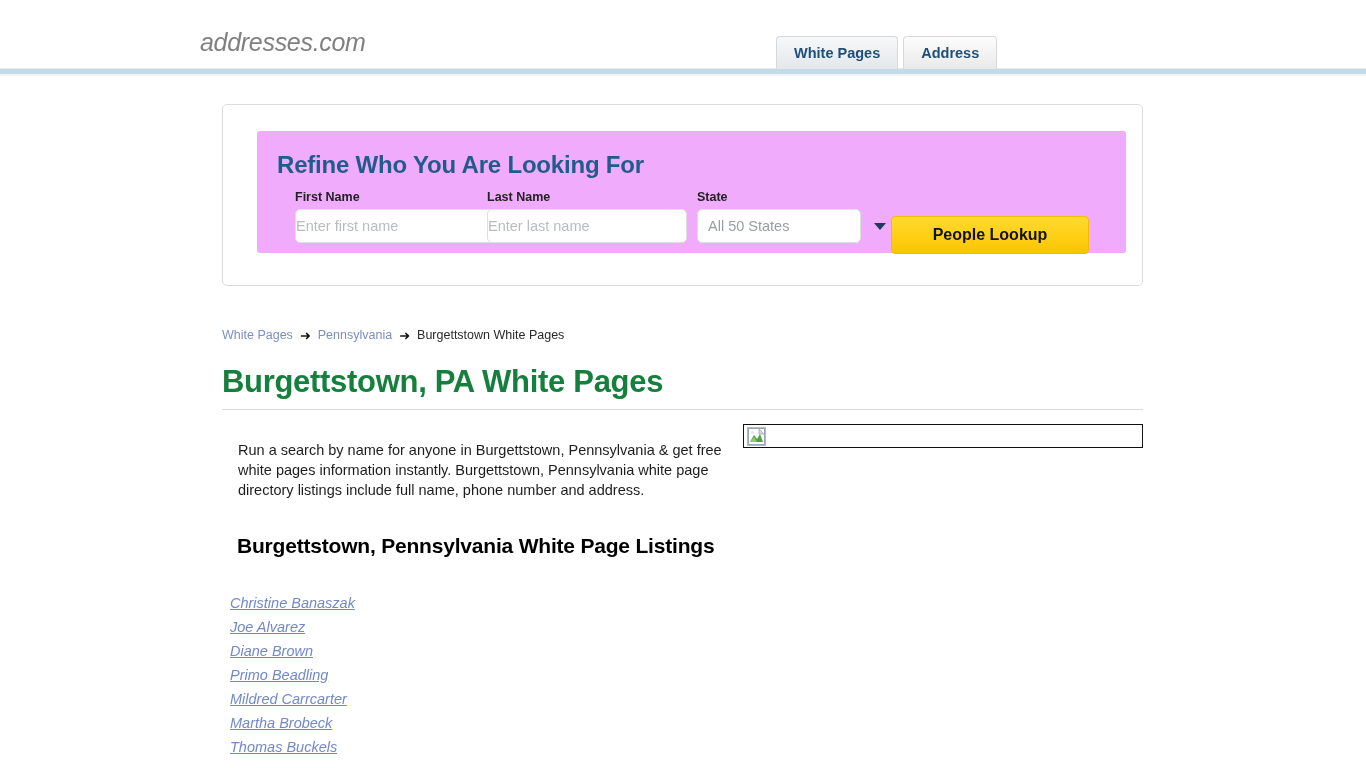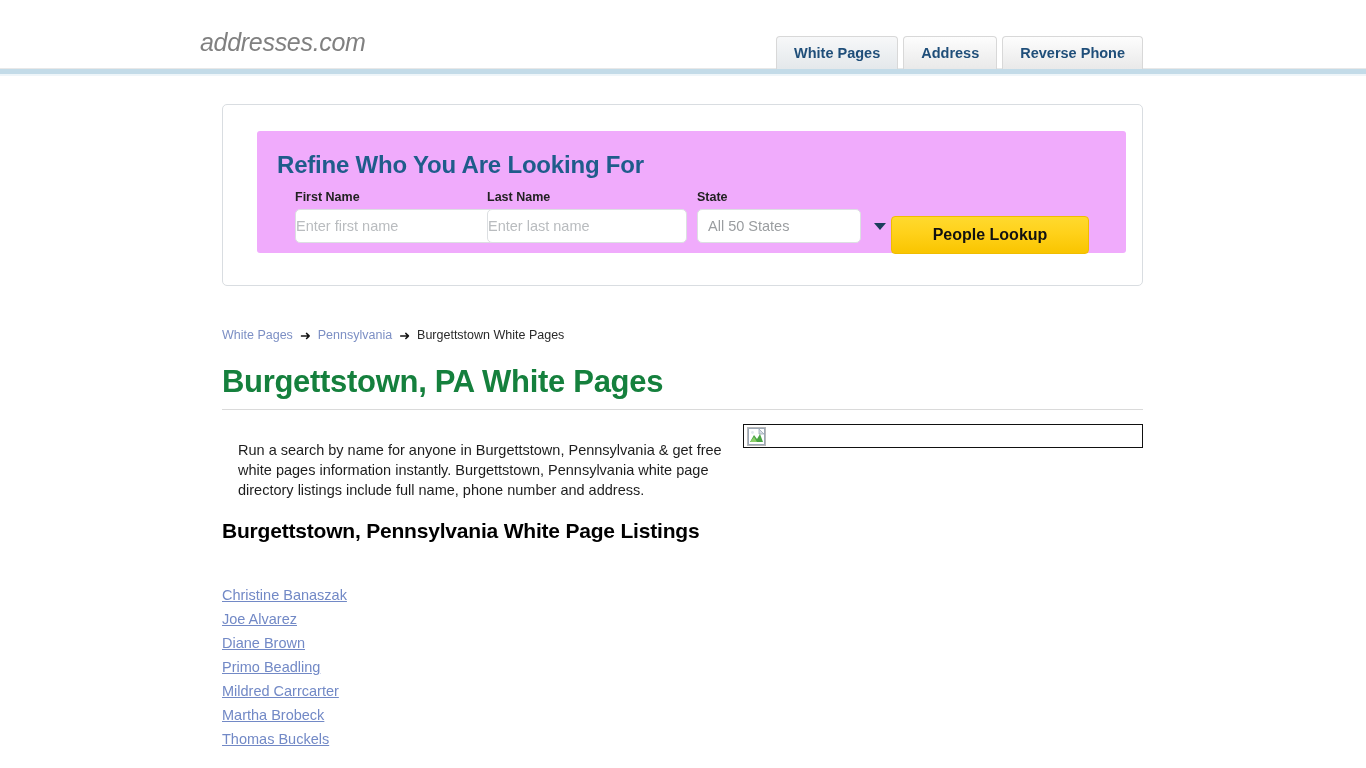--- a/index.html
+++ b/index.html
@@ -214,34 +214,35 @@
     border: 1px solid #b8b8b8;
     background: #fafafa;
     overflow: hidden;
   }
 
   
   .listings-heading {
     position: absolute;
     left: 222px; top: 520px;
     width: 520px;
-    margin: 0;
+    margin: 15px;
     font-size: 21px;
     font-weight: bold;
     color: #000000;
     line-height: 21px;
     letter-spacing: -0.2px;
   }
   .listings {
     position: absolute;
     left: 222px; top: 586px;
     width: 400px;
-    margin: 0;
+    margin: 8px;
     padding: 0;
     list-style: none;
+    font-style: italic;
   }
   .listing-item { height: 24px; }
   .listing-link {
     font-size: 14.5px;
     color: #7289c6;
     text-decoration: underline;
     cursor: pointer;
   }
 </style>
 </head>
@@ -249,23 +250,20 @@
 
 <div class="site-header">
   <div class="logo">addresses.com</div>
 
   <div class="tabs">
     <div class="tab active">
       <span>White Pages</span>
     </div>
     <div class="tab">
       <span>Address</span>
-    </div>
-    <div class="tab">
-      <span>Reverse Phone</span>
     </div>
   </div>
 </div>
 <div class="header-blue-band"></div>
 <div class="header-blue-band-2"></div>
 
 <div class="search-panel">
   <div class="search-inner">
     <div class="refine-title">Refine Who You Are Looking For</div>
 

